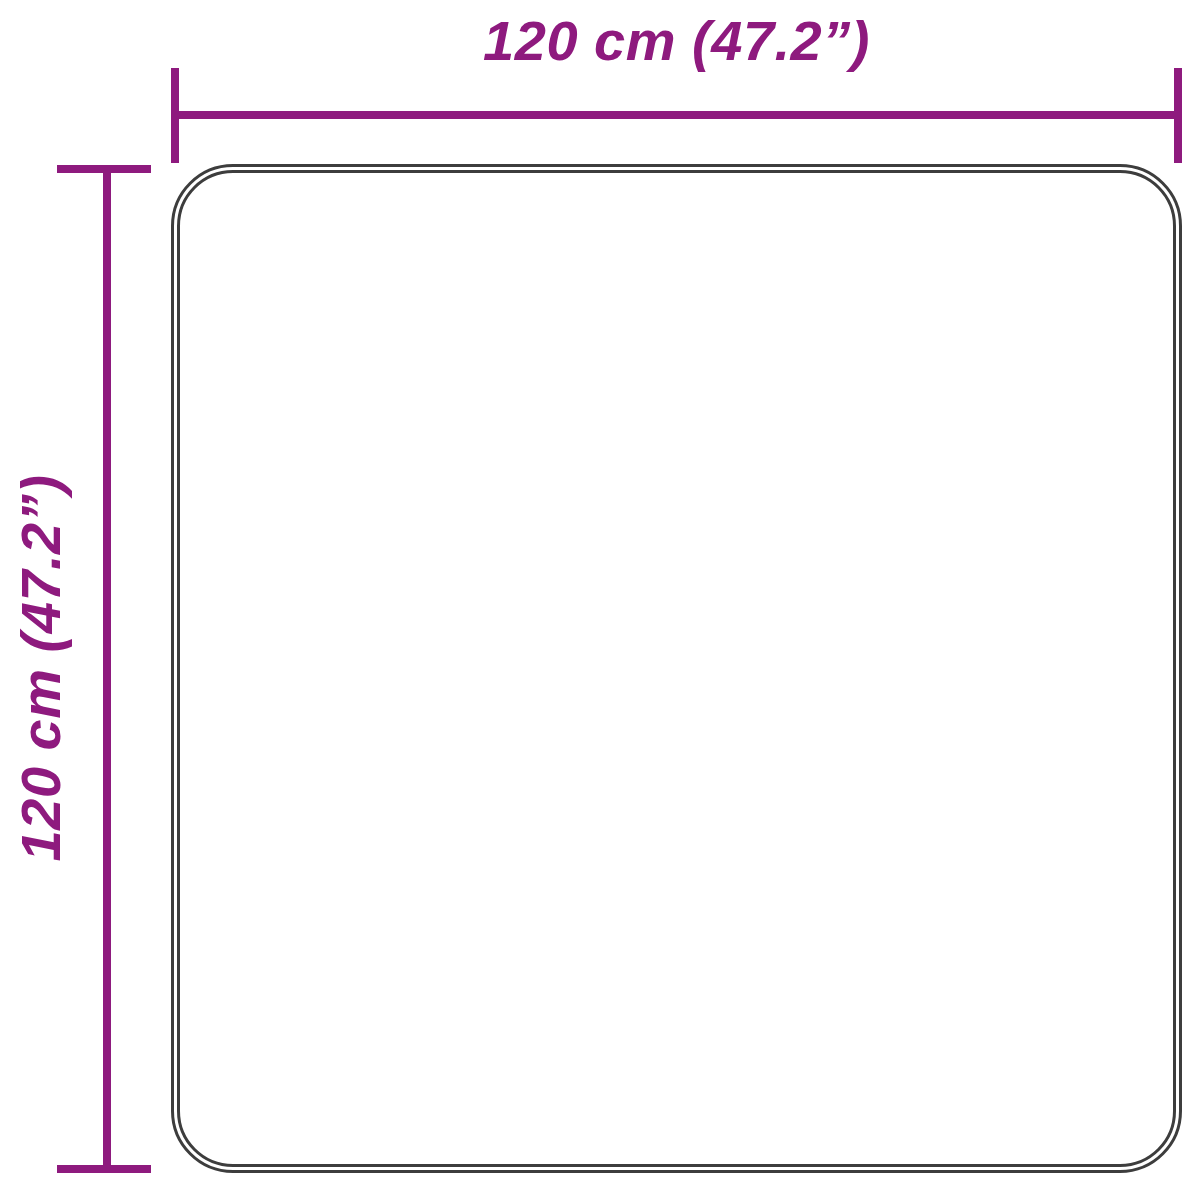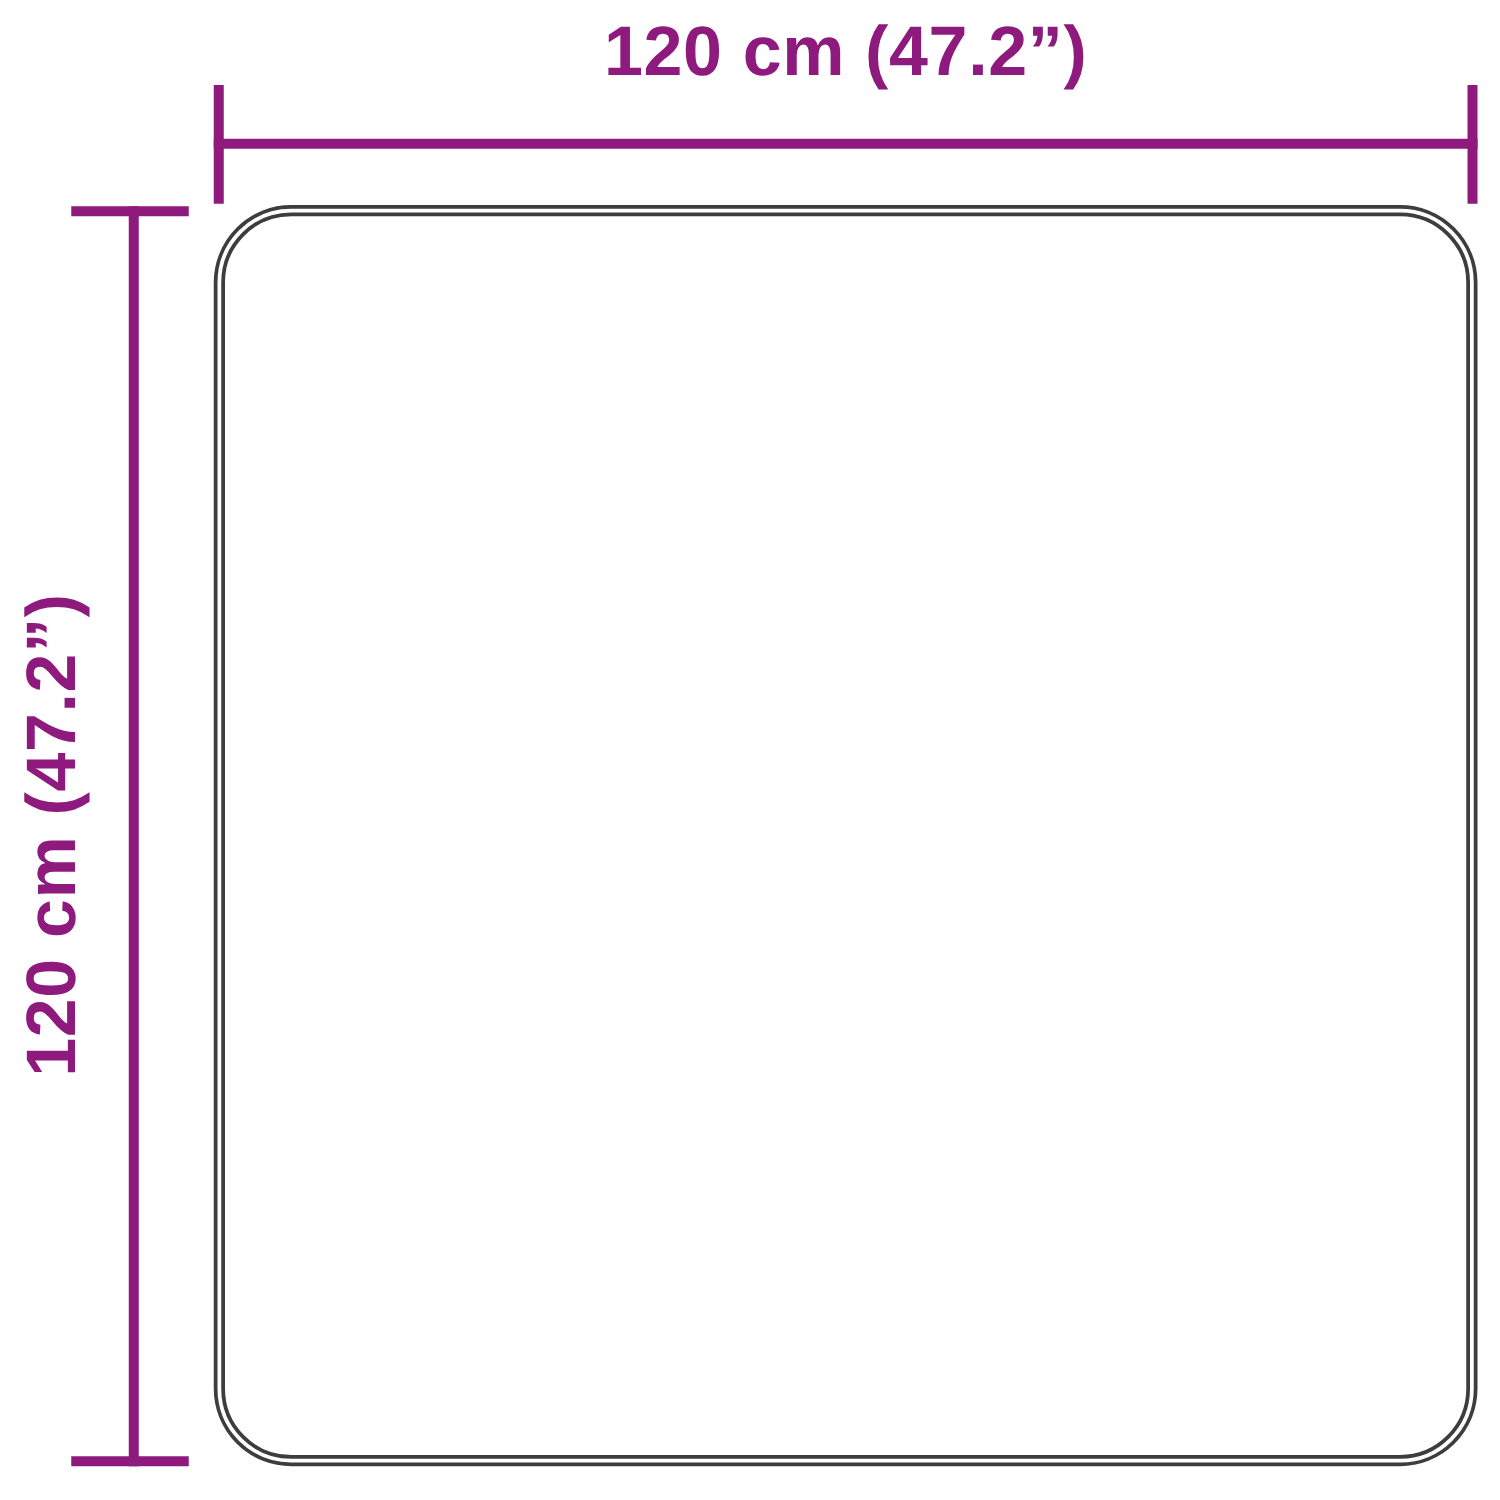--- a/index.html
+++ b/index.html
@@ -7,20 +7,21 @@
     padding: 0;
     background: #ffffff;
   }
   .canvas {
     position: relative;
     width: 1200px;
     height: 1200px;
     background: var(--background, #ffffff);
     font-family: "Liberation Sans", sans-serif;
     overflow: hidden;
+    font-style: italic;
   }
   .dim-label {
     position: absolute;
     color: var(--accent, #8e1a7e);
     font-size: 56px;
     font-weight: 700;
     line-height: 56px;
     letter-spacing: 0.5px;
   }
   .width-label {

